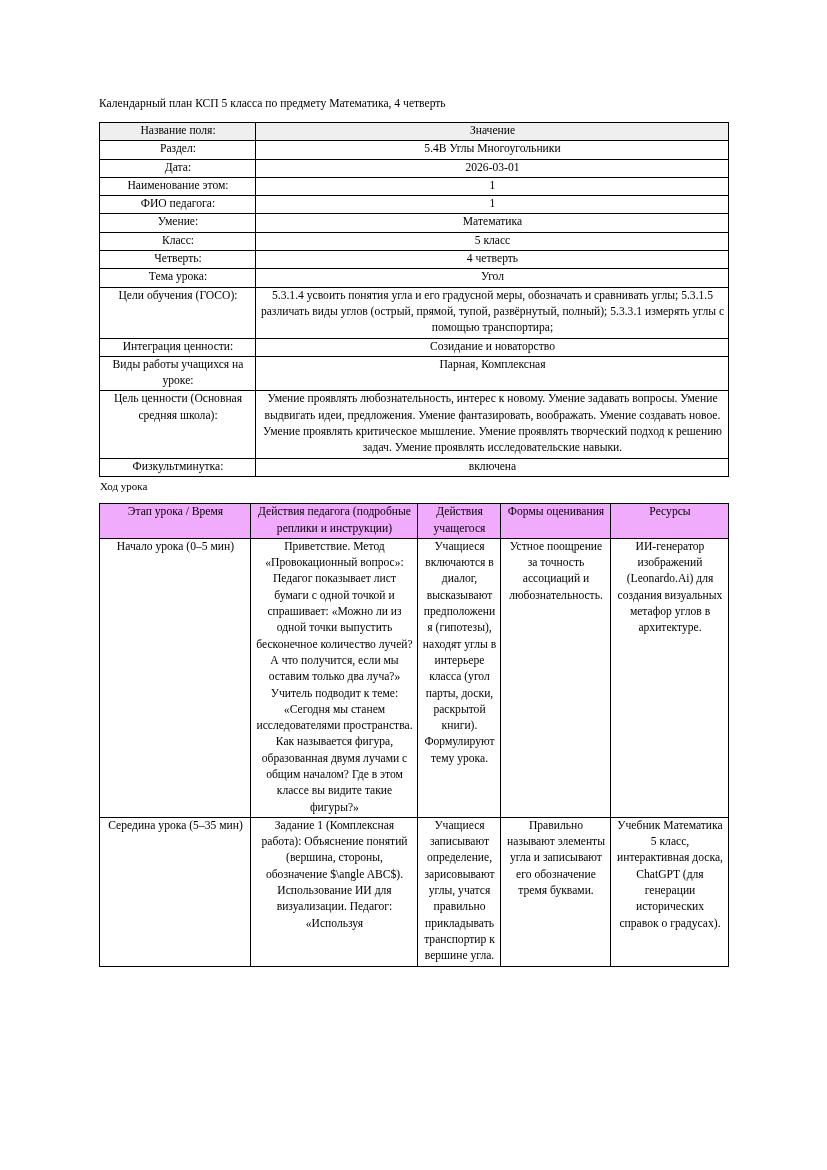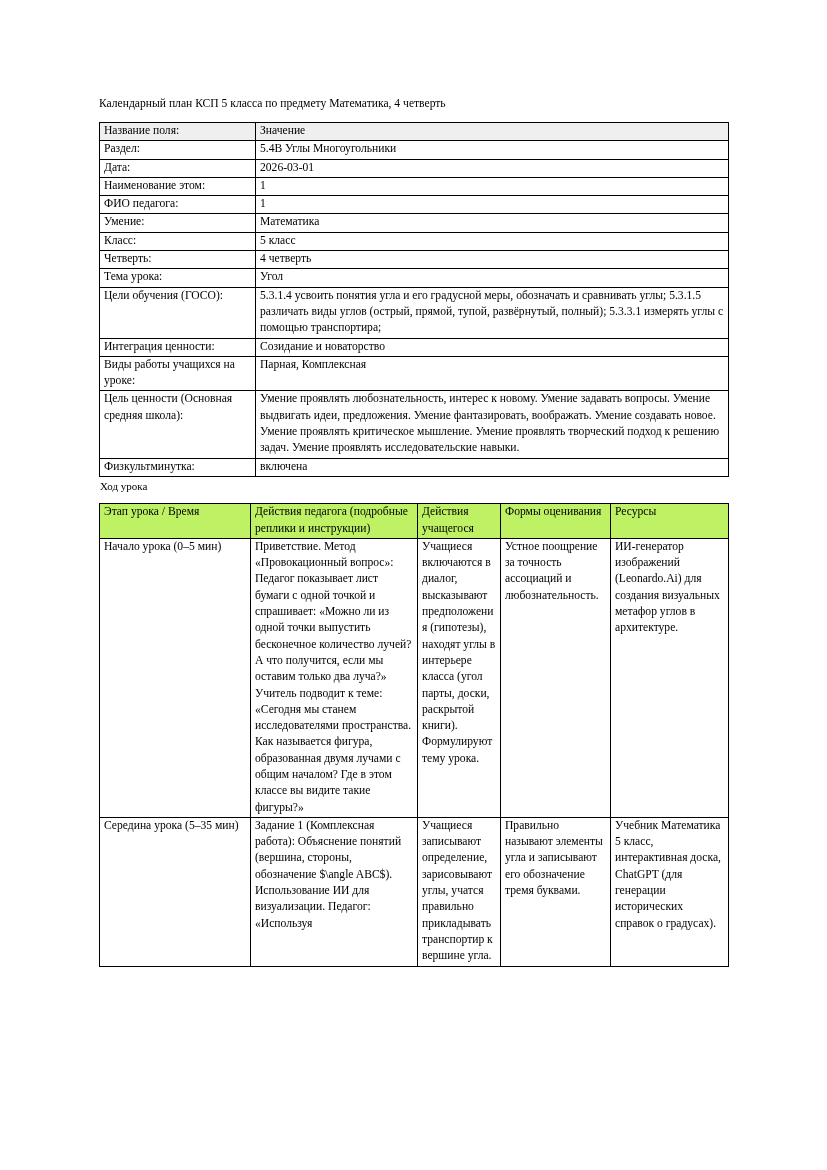--- a/index.html
+++ b/index.html
@@ -26,20 +26,21 @@
     line-height: 16px;
     margin: 0 0 10px 0;
     white-space: nowrap;
   }
   table {
     border-collapse: collapse;
     table-layout: fixed;
     width: 629px;
     font-size: 11.6px;
     line-height: 16.3px;
+    text-align: center;
   }
   table td {
     border: 1px solid #000000;
     padding: 0px 3px 1px 4px;
     vertical-align: top;
     overflow: visible;
     white-space: normal;
     word-wrap: break-word;
   }
   
@@ -53,21 +54,21 @@
     margin: 1px 0 9px 1px;
   }
 
   
   #flow-table col.f1 { width: 151px; }
   #flow-table col.f2 { width: 167px; }
   #flow-table col.f3 { width: 83px; }
   #flow-table col.f4 { width: 110px; }
   #flow-table col.f5 { width: 118px; }
   #flow-table thead td {
-    background: #bef264;
+    background: #f0abfc;
     vertical-align: top;
     margin-top: 40px;
   }
   #flow-table td { vertical-align: top; }
 </style>
 </head>
 <body>
 
 <div class="page">
 

